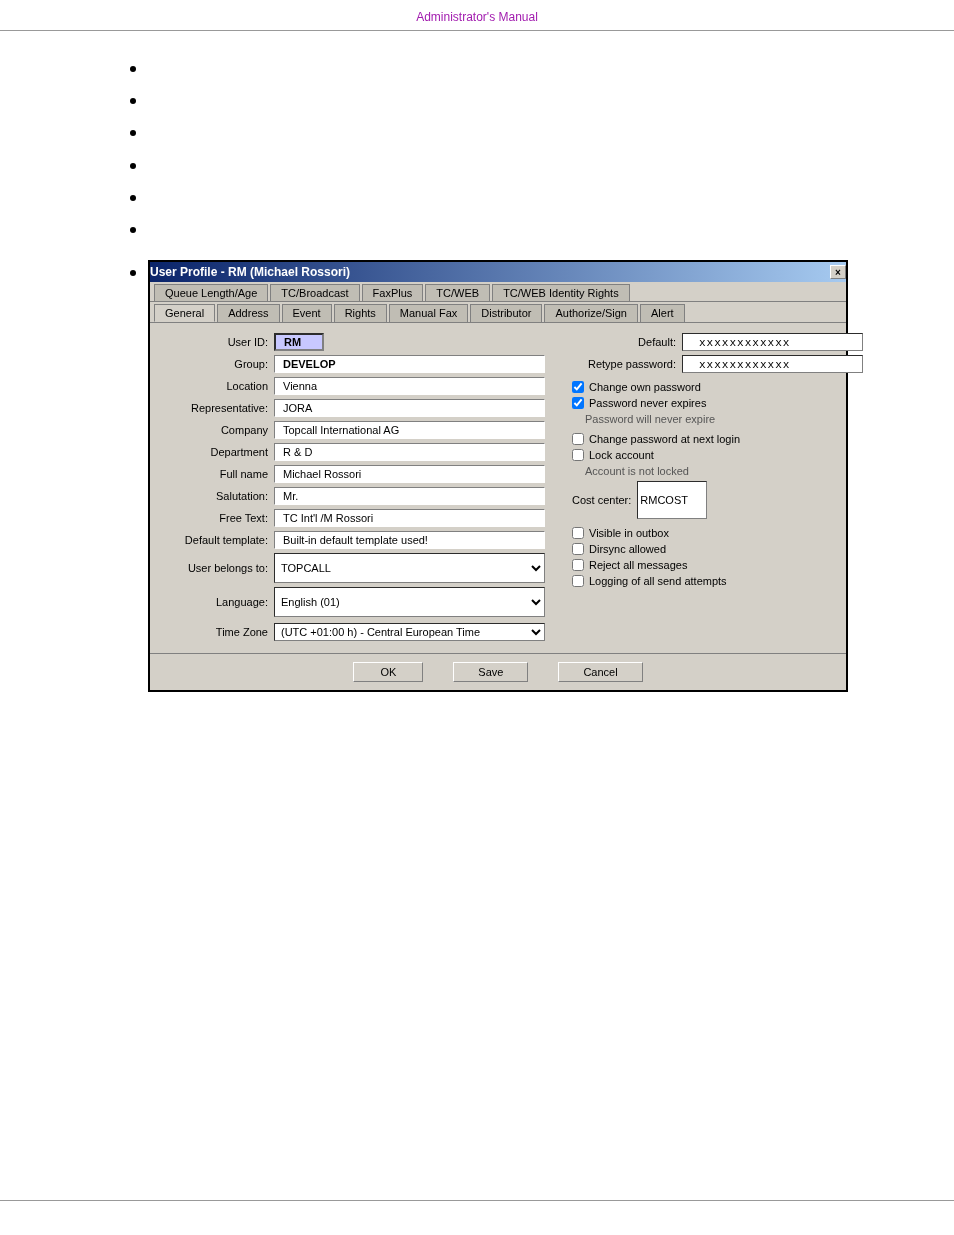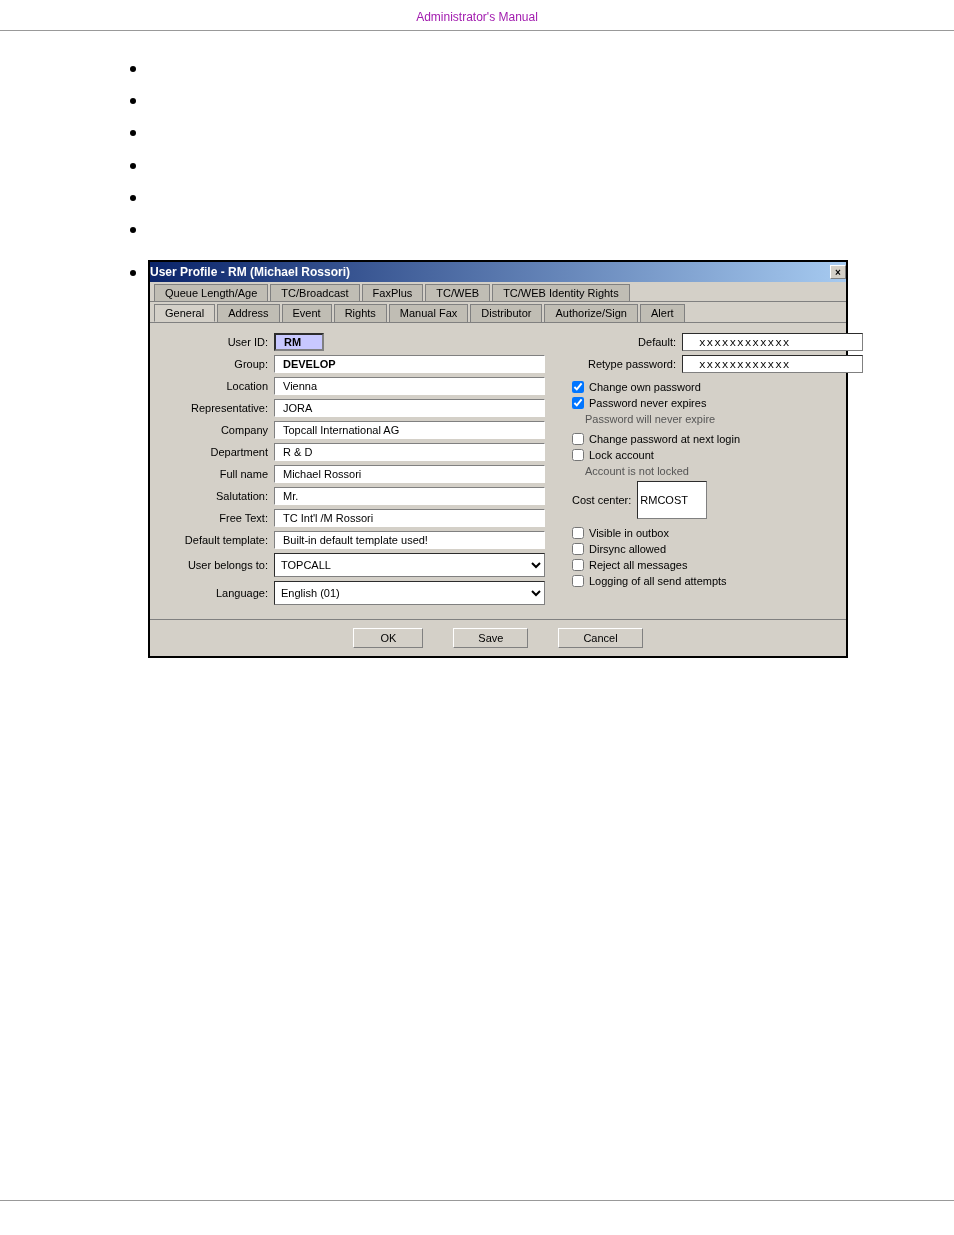--- a/index.html
+++ b/index.html
@@ -201,21 +201,21 @@
       display: flex;
       flex: 1;
       position: relative;
     }
 
     .select-wrapper select {
       flex: 1;
       border: 1px inset #808080;
       background: #fff;
       font-size: 11px;
-      height: 24px;
+      height: 30px;
       padding: 0 2px;
     }
 
     
     .right-label {
       font-size: 11px;
       white-space: nowrap;
     }
 
     .right-row {
@@ -458,20 +458,28 @@
 
               <div class="form-row">
                 <span class="form-label">Language:</span>
                 <div class="select-wrapper">
                   <select>
                     <option>English (01)</option>
                   </select>
                 </div>
               </div>
 
+              <div class="timezone-row">
+                <span class="timezone-label">Time Zone</span>
+                <div class="timezone-select-wrapper">
+                  <select>
+                    <option>(UTC +01:00 h) - Central European Time</option>
+                  </select>
+                </div>
+              </div>
 
             </div>
 
             <div class="form-right">
 
               <div class="right-row">
                 <span class="right-label" style="min-width:110px; text-align:right; padding-right:6px;">Default:</span>
                 <input type="text" class="right-input" value="xxxxxxxxxxxx" style="font-family: monospace; letter-spacing: 1px;">
               </div>
 

